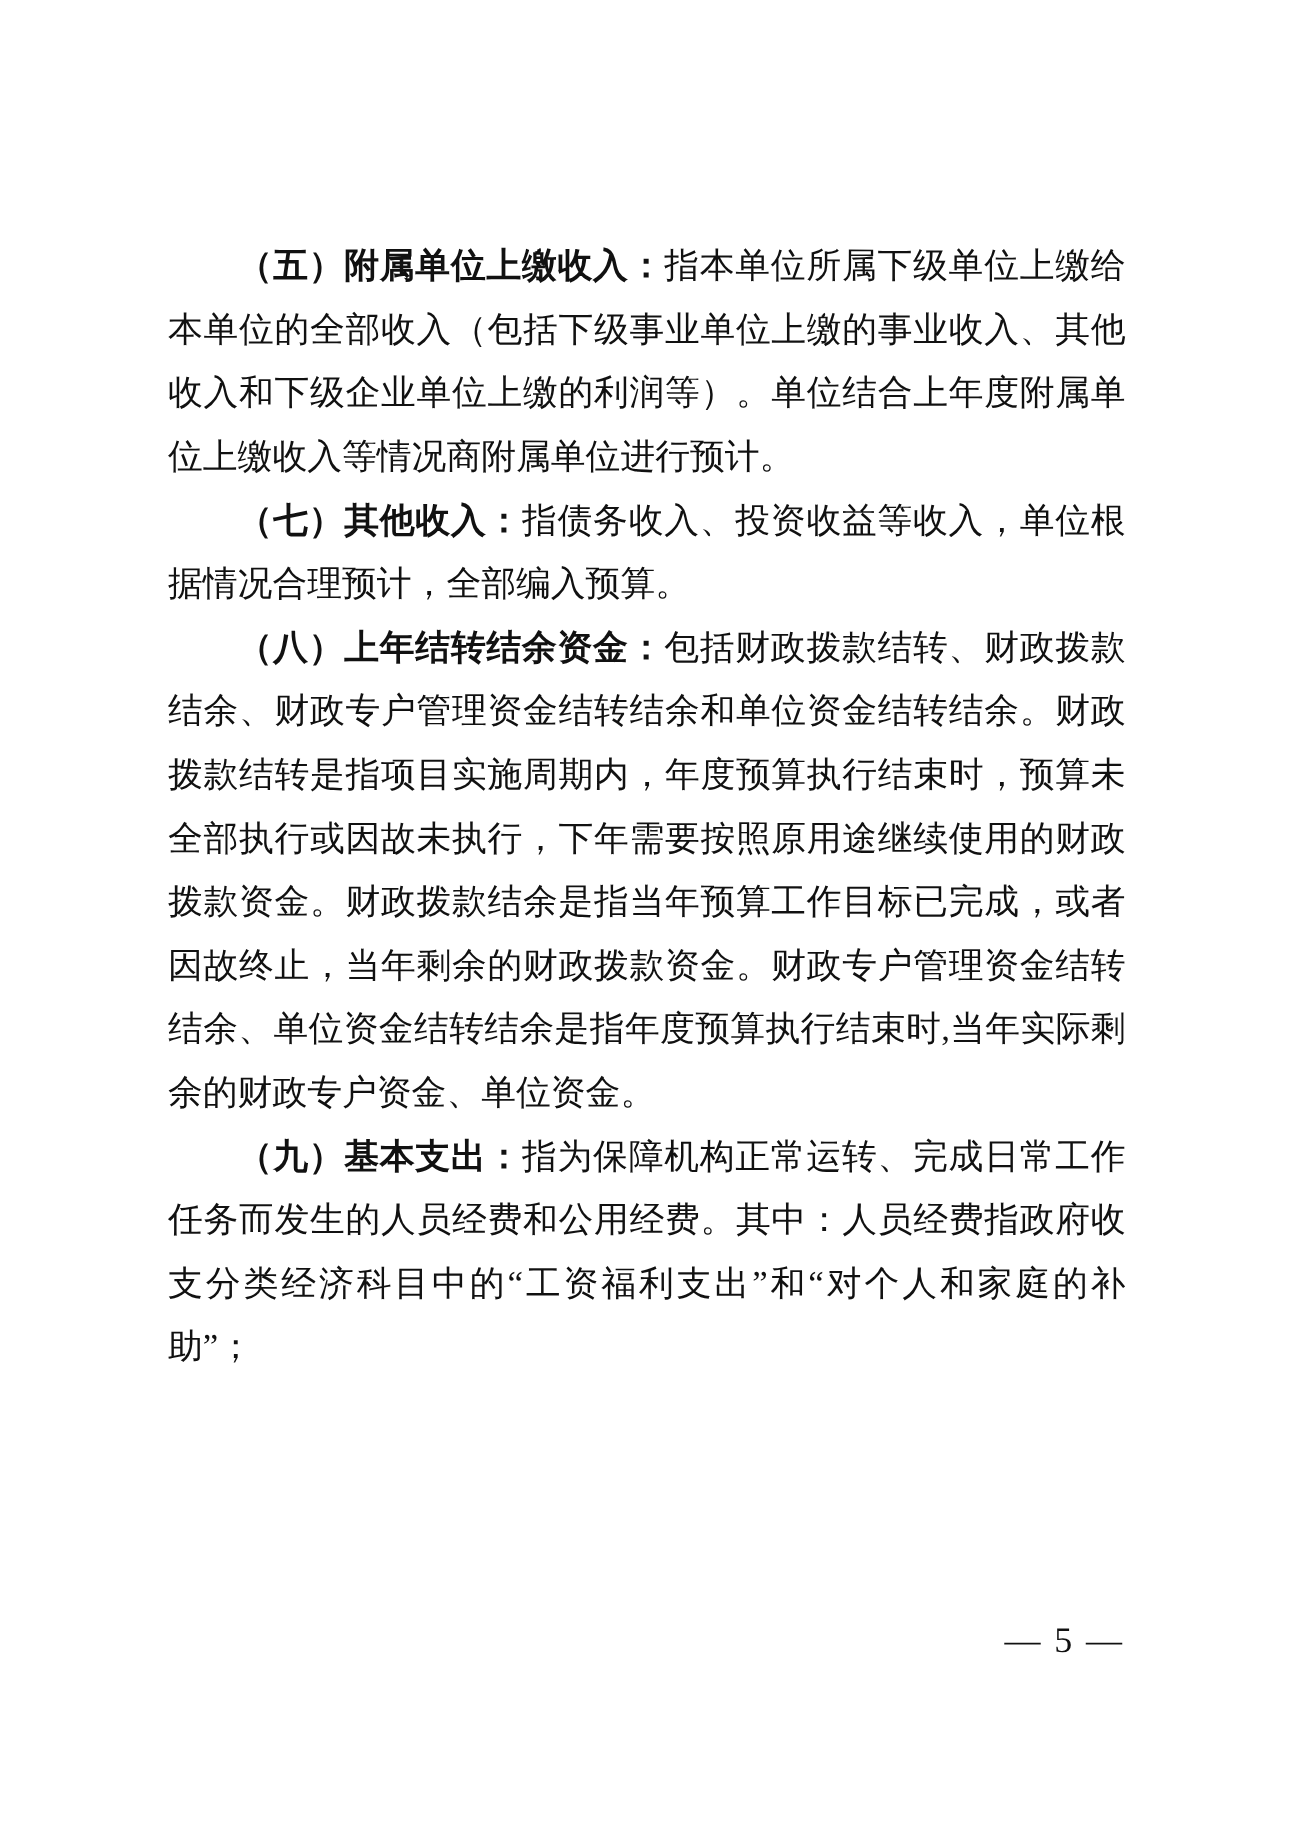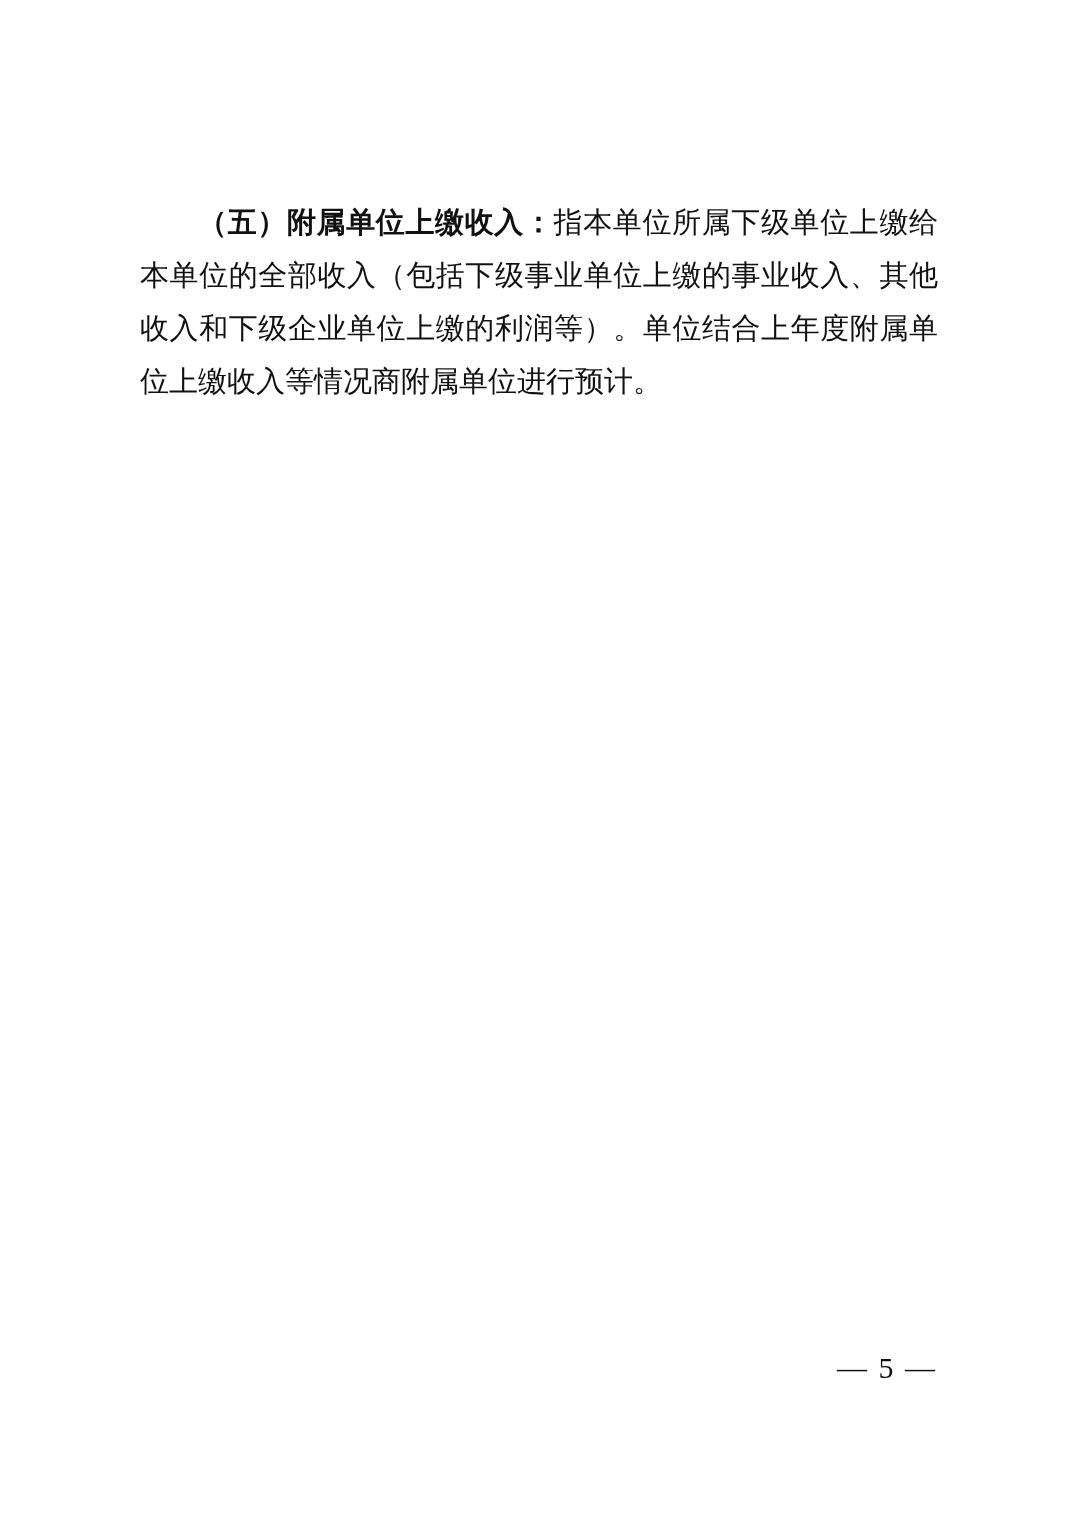--- a/index.html
+++ b/index.html
@@ -45,15 +45,18 @@
     letter-spacing: 2px;
     color: #111111;
   }
 </style>
 </head>
 <body>
 
 <div class="page">
   <div class="text-block">
     <p><span class="lead">（五）附属单位上缴收入：</span><span>指本单位所属下级单位上缴给本单位的全部收入（包括下级事业单位上缴的事业收入、其他收入和下级企业单位上缴的利润等）。单位结合上年度附属单位上缴收入等情况商附属单位进行预计。</span></p>
+    <p><span class="lead">（七）其他收入：</span><span>指债务收入、投资收益等收入，单位根据情况合理预计，全部编入预算。</span></p>
+    <p><span class="lead">（八）上年结转结余资金：</span><span>包括财政拨款结转、财政拨款结余、财政专户管理资金结转结余和单位资金结转结余。财政拨款结转是指项目实施周期内，年度预算执行结束时，预算未全部执行或因故未执行，下年需要按照原用途继续使用的财政拨款资金。财政拨款结余是指当年预算工作目标已完成，或者因故终止，当年剩余的财政拨款资金。财政专户管理资金结转结余、单位资金结转结余是指年度预算执行结束时,当年实际剩余的财政专户资金、单位资金。</span></p>
+    <p><span class="lead">（九）基本支出：</span><span>指为保障机构正常运转、完成日常工作任务而发生的人员经费和公用经费。其中：人员经费指政府收支分类经济科目中的“工资福利支出”和“对个人和家庭的补助”；</span></p>
   </div>
   <div class="page-number">— 5 —</div>
 </div>
 
 </body></html>

